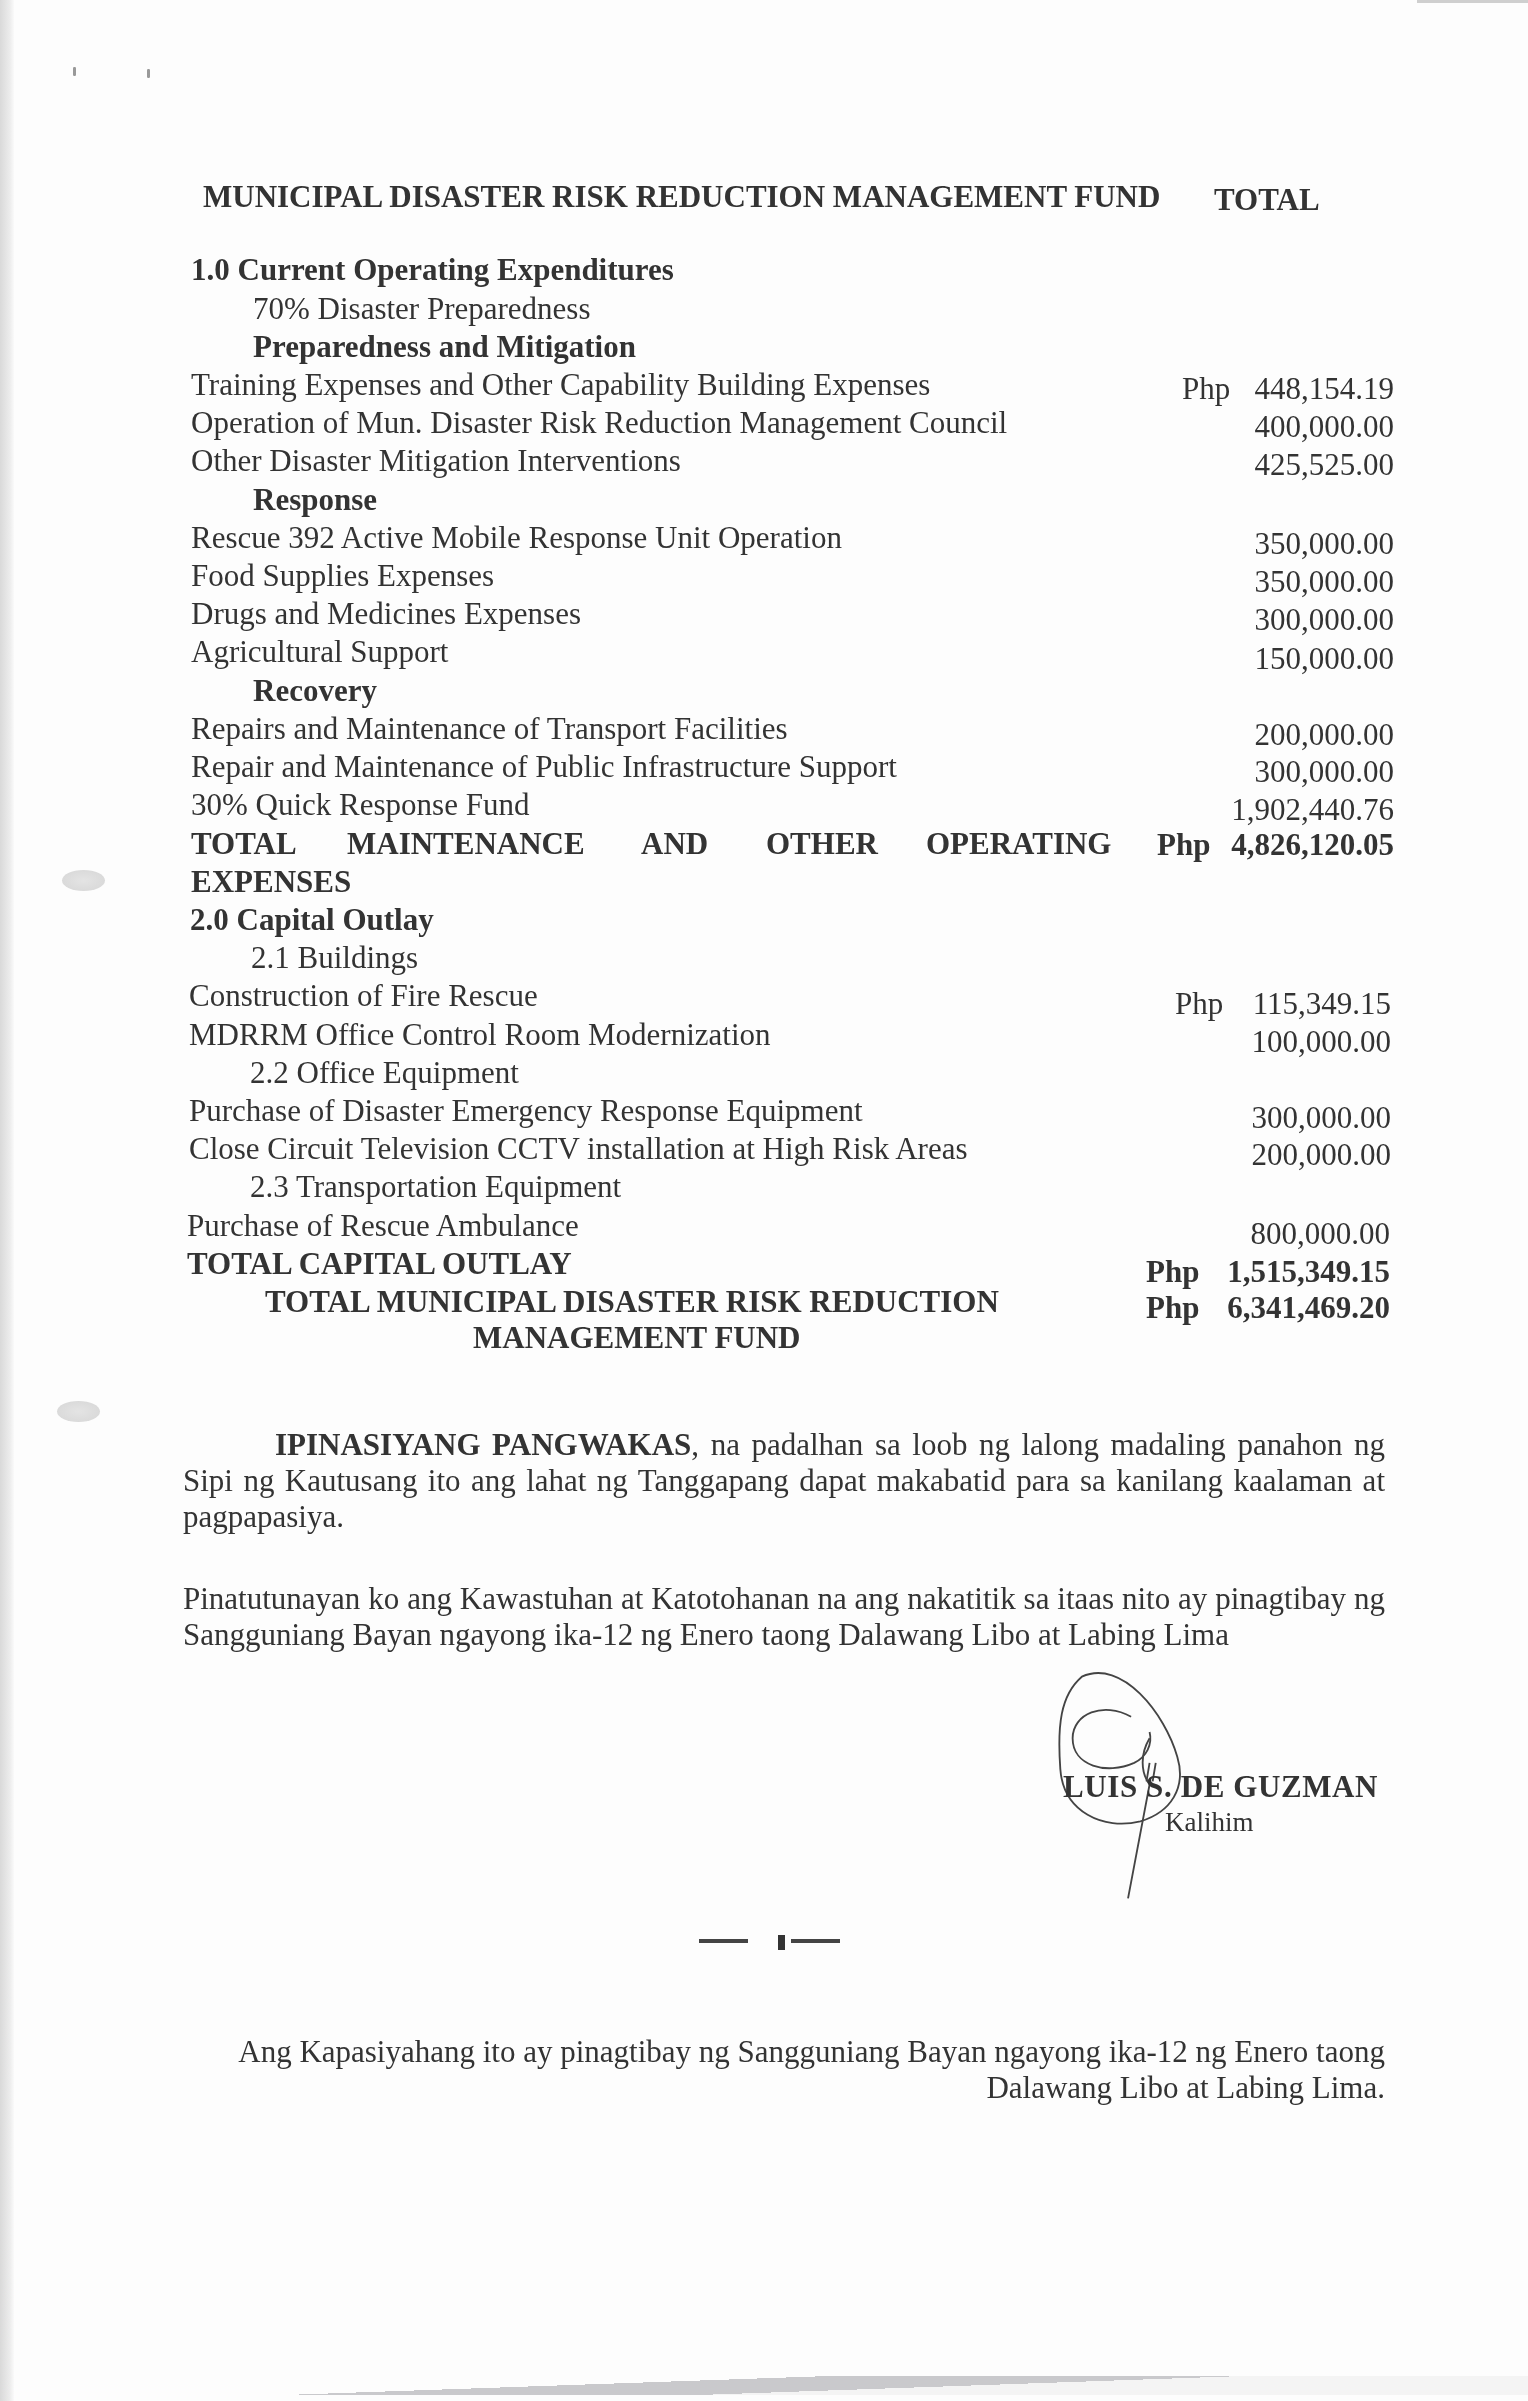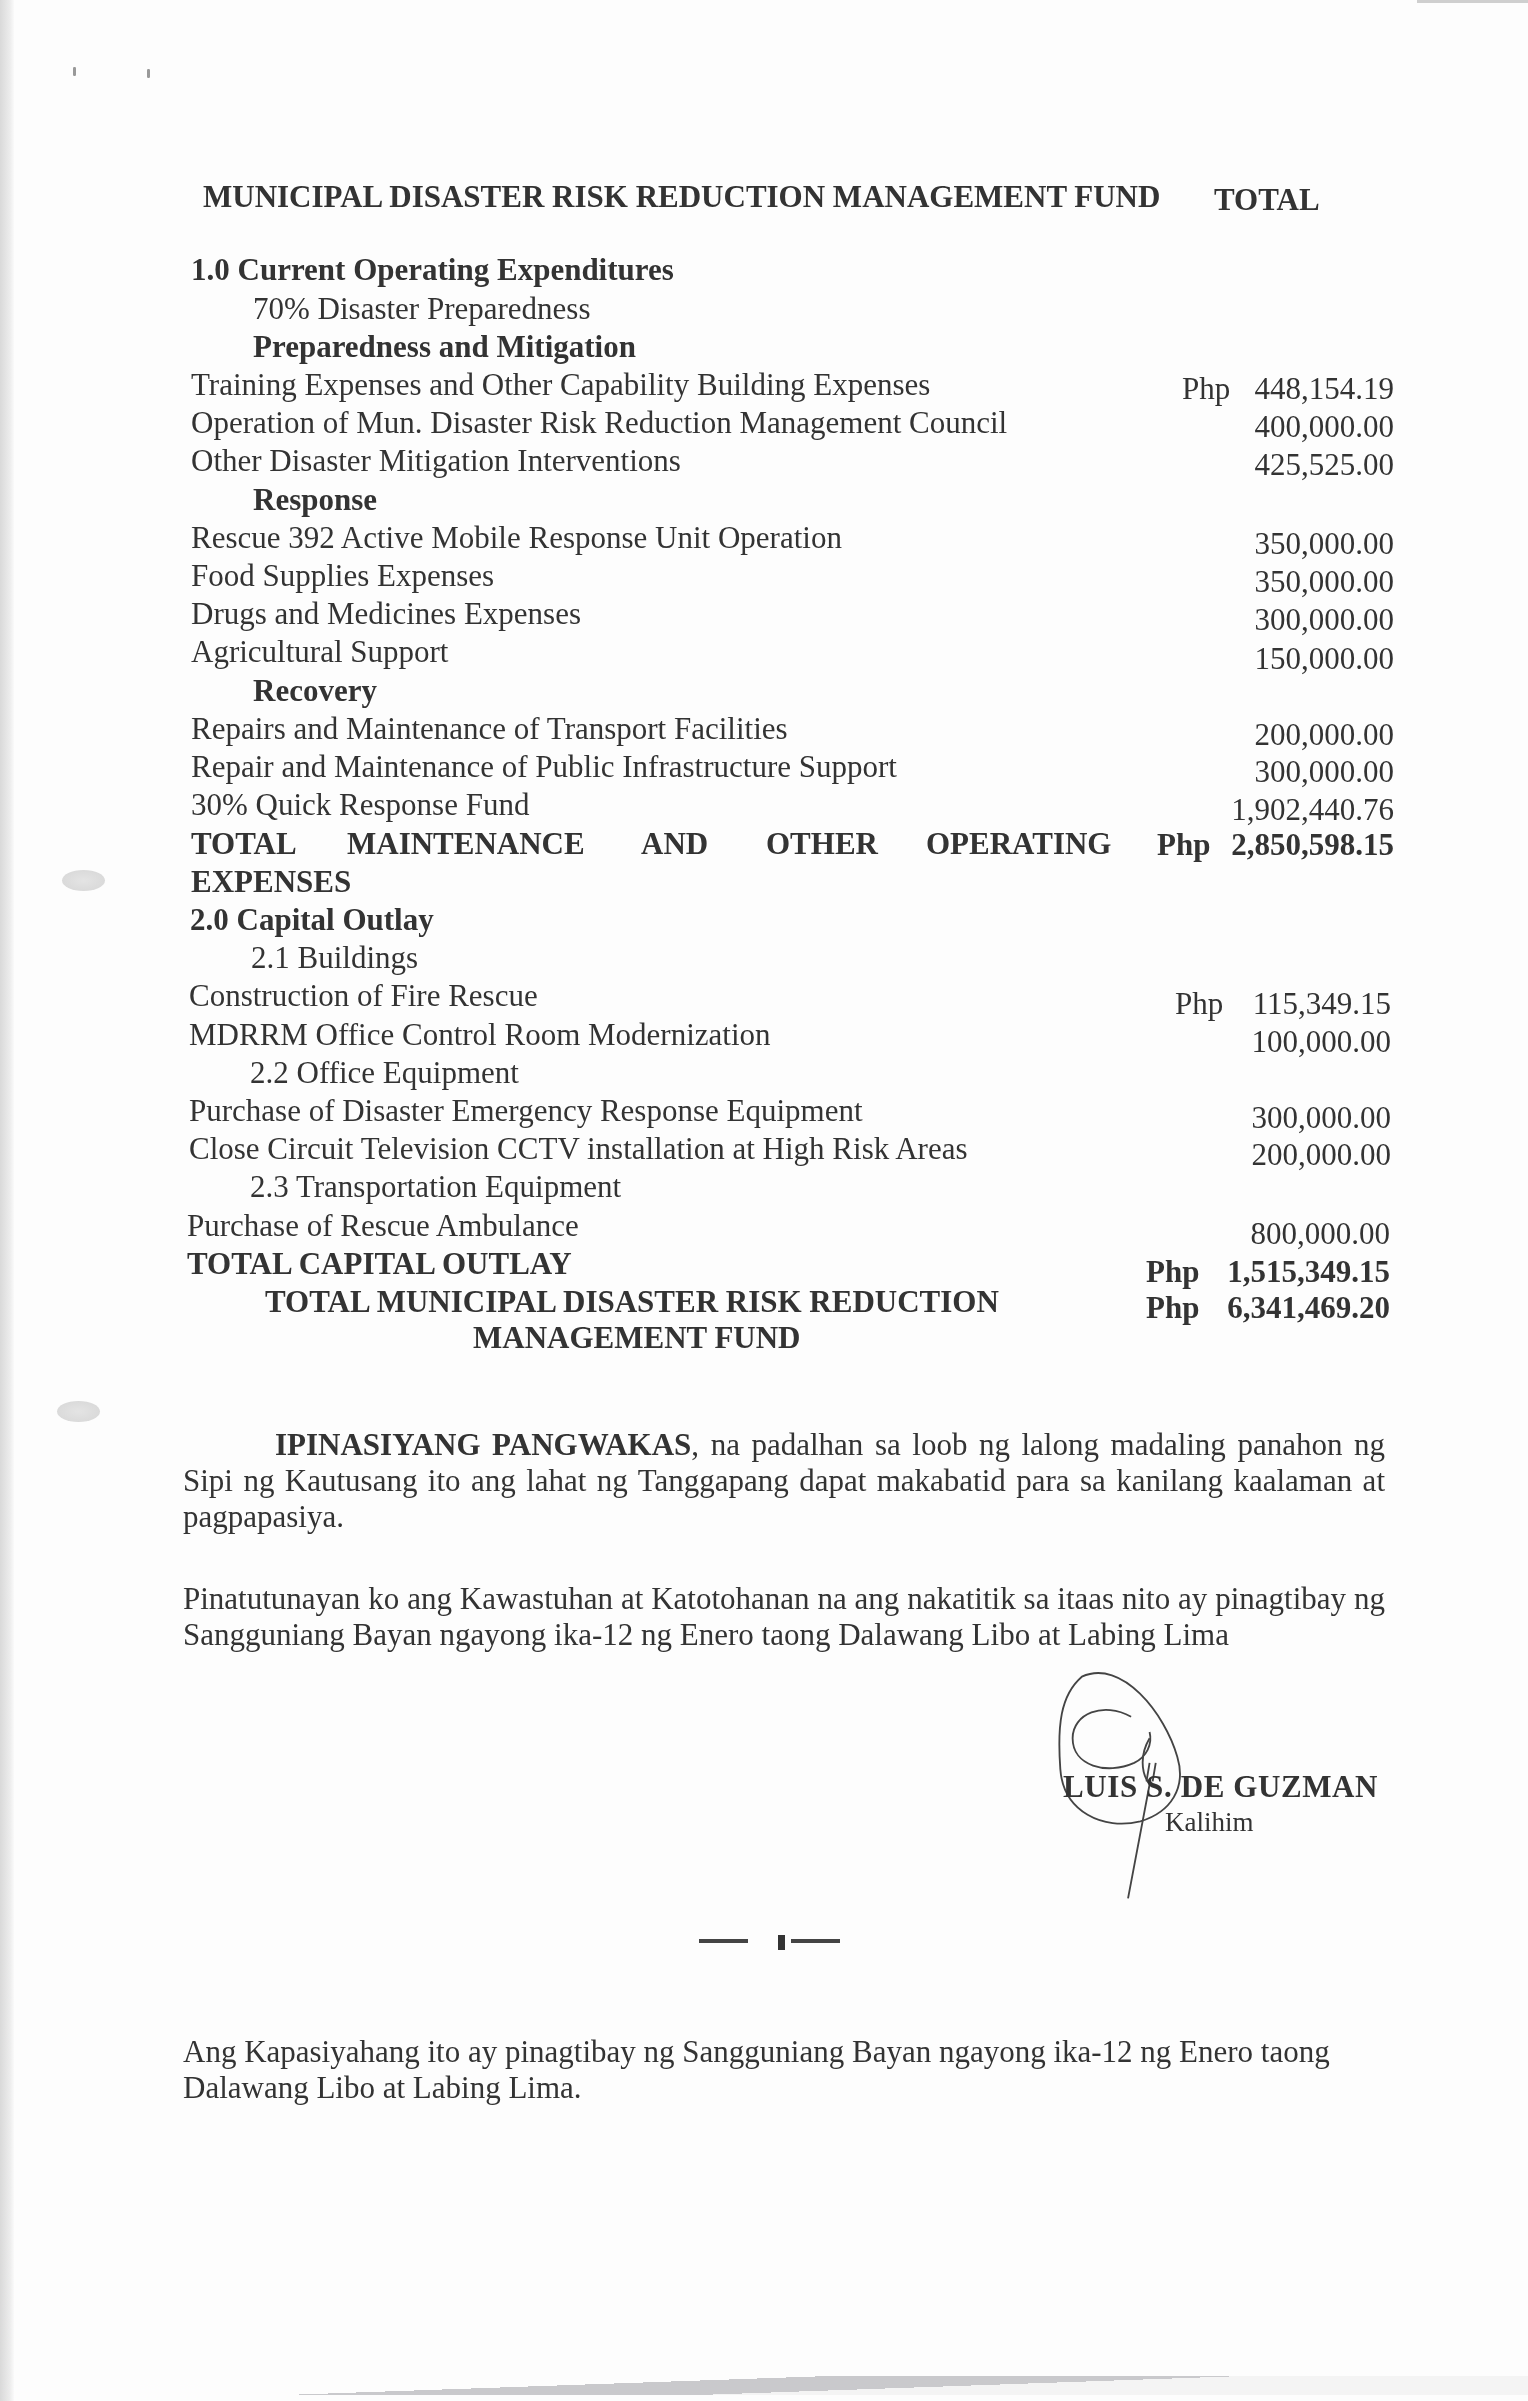--- a/index.html
+++ b/index.html
@@ -100,21 +100,21 @@
   <div class="amt" style="top:791px;">1,902,440.76</div>
 </div>
 
 <div>
   <div class="line bold" style="left:191px;top:825px;">TOTAL</div>
   <div class="line bold" style="left:347px;top:825px;">MAINTENANCE</div>
   <div class="line bold" style="left:641px;top:825px;">AND</div>
   <div class="line bold" style="left:766px;top:825px;">OTHER</div>
   <div class="line bold" style="left:926px;top:825px;">OPERATING</div>
   <div class="php bold" style="left:1157px;top:826px;">Php</div>
-  <div class="amt bold" style="top:826px;">2,850,598.15</div>
+  <div class="amt bold" style="top:826px;">4,826,120.05</div>
   <div class="line bold" style="left:191px;top:863px;">EXPENSES</div>
 </div>
 
 <div class="line bold" style="left:190px;top:901px;">2.0 Capital Outlay</div>
 <div class="line" style="left:251px;top:939px;">2.1 Buildings</div>
 
 <div>
   <div class="line" style="left:189px;top:977px;">Construction of Fire Rescue</div>
   <div class="php" style="left:1175px;top:985px;">Php</div>
   <div class="amt" style="top:985px;right:137px;">115,349.15</div>
@@ -163,14 +163,14 @@
 </svg>
 <div class="sig-name">LUIS S. DE GUZMAN</div>
 <div class="sig-title">Kalihim</div>
 
 <div class="divider">
   <div class="dash" style="left:0;"></div>
   <div class="mark"></div>
   <div class="dash" style="left:92px;"></div>
 </div>
 
-<div class="just" style="top:2034px;text-align:left;">Ang Kapasiyahang ito ay pinagtibay ng Sangguniang Bayan ngayong ika-12 ng Enero taong Dalawang Libo at Labing Lima.</div>
+<div class="just" style="top:2034px;text-align:right;">Ang Kapasiyahang ito ay pinagtibay ng Sangguniang Bayan ngayong ika-12 ng Enero taong Dalawang Libo at Labing Lima.</div>
 
 
 </body></html>

